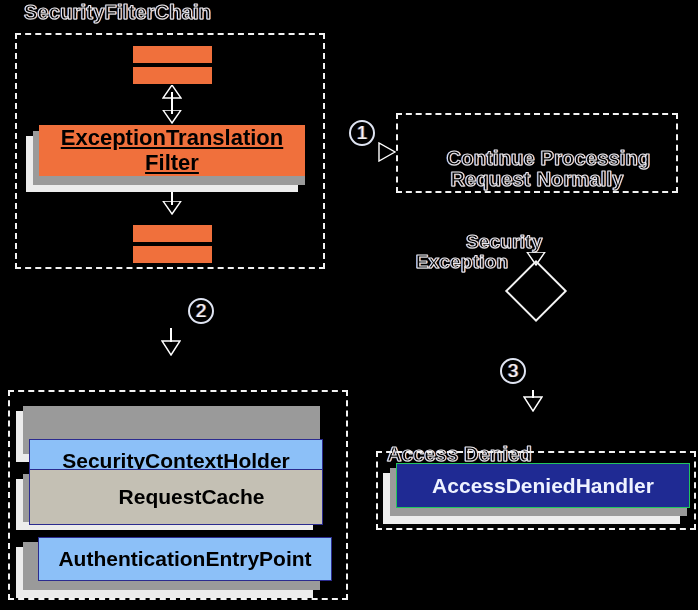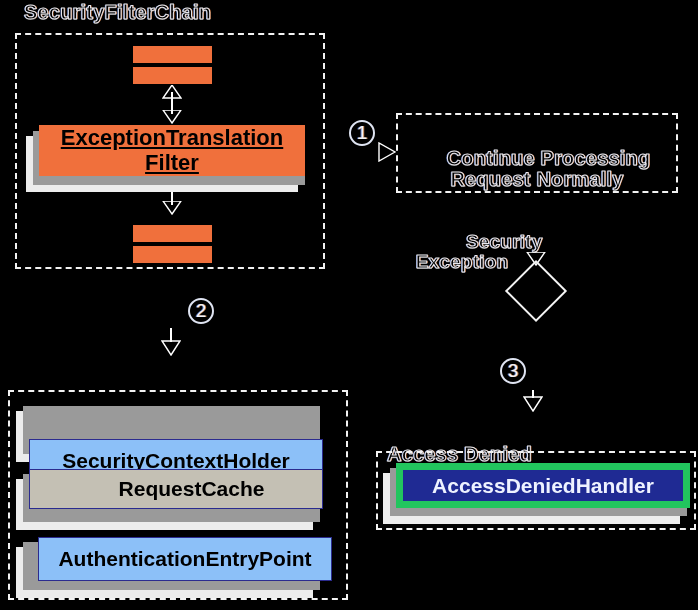--- a/index.html
+++ b/index.html
@@ -68,21 +68,21 @@
     border: 1px solid #2b2b8f;
   }
   .node.graytan {
     background: #c4c0b4;
     color: #000000;
     border: 1px solid #2b2b8f;
   }
   .node.navy {
     background: #1f2a93;
     color: #eef2ff;
-    border: 7px solid #22c55e;
+    border: 1px solid #22c55e;
   }
   .node.bar {  }
 
   
   .step-circle {
     border-radius: 50%;
     border: 2px solid #dfe4f2;
     color: #f3f4f8;
     display: flex;
     align-items: center;
@@ -182,21 +182,21 @@
   <div class="abs group-box" style="left:8px; top:390px; width:340px; height:210px;"></div>
 
   <div class="abs shadow-light" style="left:16px; top:411px; width:297px; height:51px;"></div>
   <div class="abs shadow-mid" style="left:23px; top:406px; width:297px; height:48px;"></div>
   <div class="abs node bluelight" style="left:29px; top:401px; width:294px; height:44px; font-size:21px;margin-top:38px;">
     <span>SecurityContextHolder</span>
   </div>
 
   <div class="abs shadow-light" style="left:16px; top:479px; width:297px; height:51px;"></div>
   <div class="abs shadow-mid" style="left:23px; top:474px; width:297px; height:48px;"></div>
-  <div class="abs node graytan" style="left:29px; top:469px; width:294px; height:40px; font-size:21px;padding-left:31px;">
+  <div class="abs node graytan" style="left:29px; top:469px; width:294px; height:56px; font-size:21px;padding-left:31px;">
     <span>RequestCache</span>
   </div>
 
   <div class="abs shadow-light" style="left:16px; top:547px; width:297px; height:51px;"></div>
   <div class="abs shadow-mid" style="left:23px; top:542px; width:297px; height:48px;"></div>
   <div class="abs node bluelight" style="left:29px; top:537px; width:294px; height:44px; font-size:21px;margin-left:9px;">
     <span>AuthenticationEntryPoint</span>
   </div>
 
   <div class="abs step-circle" style="left:500px; top:358px; width:26px; height:26px;">

